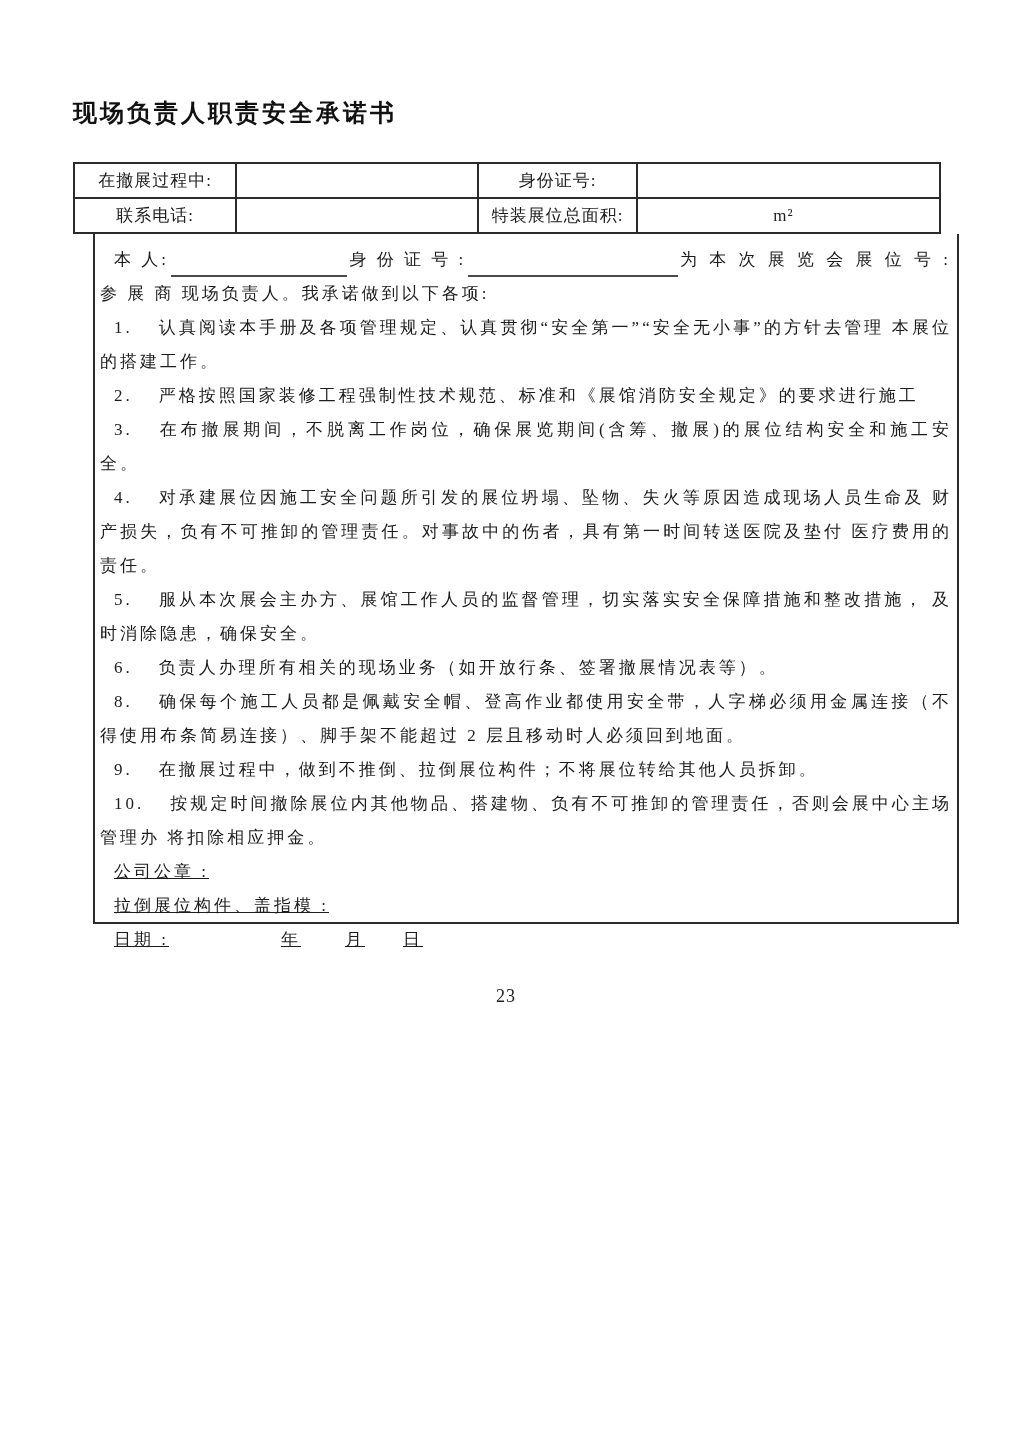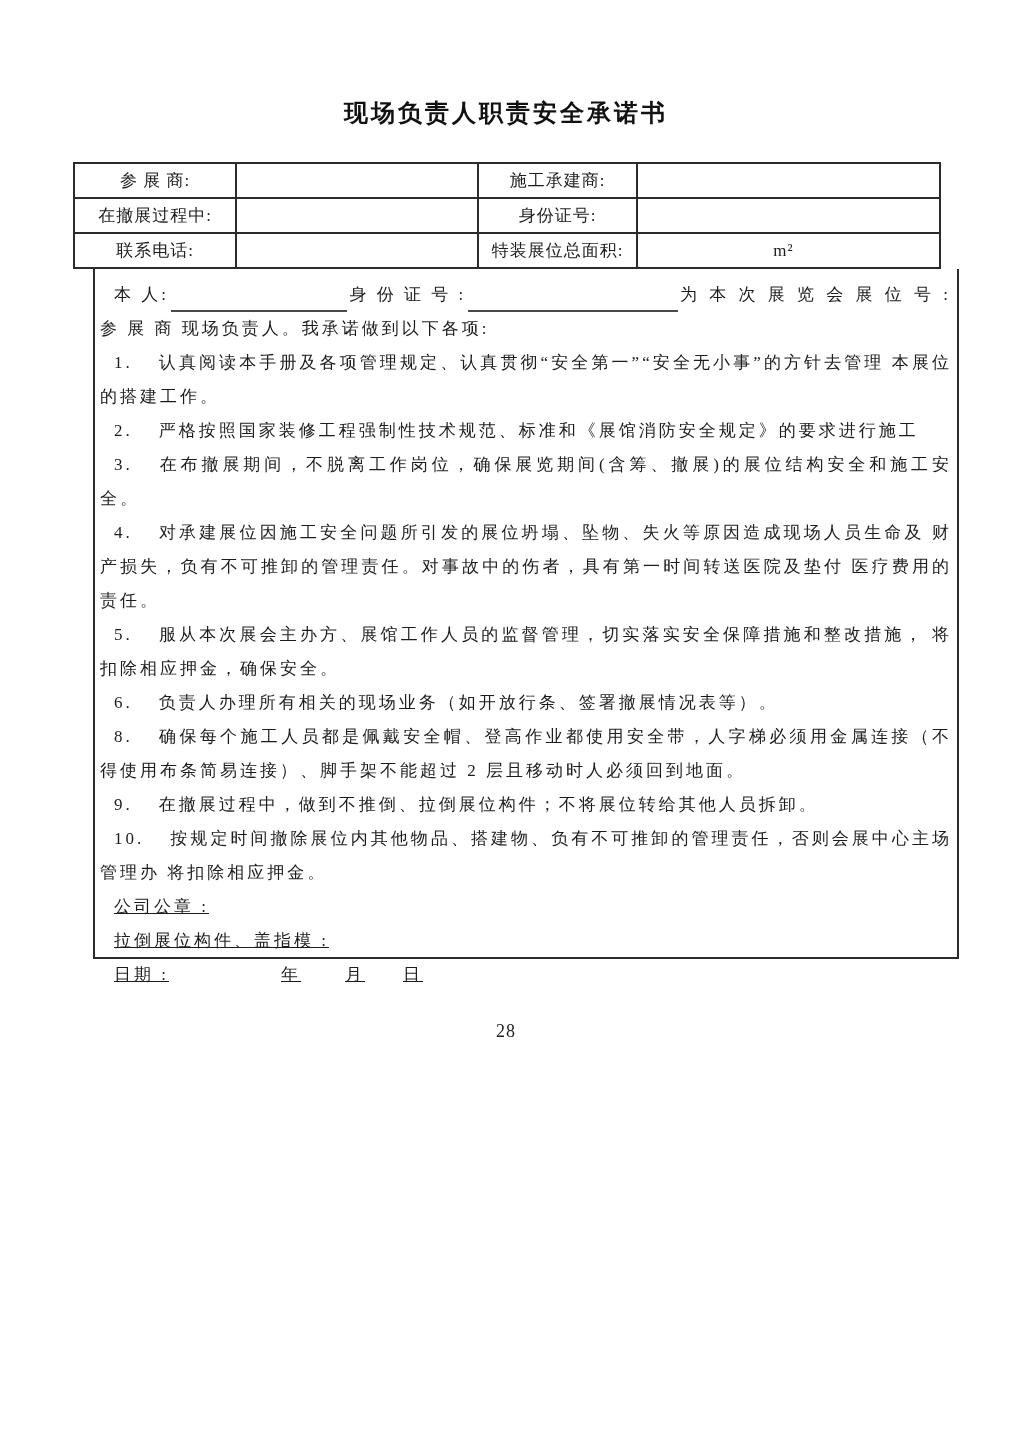--- a/index.html
+++ b/index.html
@@ -10,21 +10,21 @@
     height: 1448px;
     background: #ffffff;
     font-family: "Liberation Serif", "DejaVu Serif", serif;
     color: #1c1c1c;
     overflow: hidden;
   }
   .doc-title {
     padding-top: 97px;
     width: 866px;
     margin-left: 73px;
-    text-align: center;
+    text-align: left;
     font-size: 24px;
     font-weight: bold;
     letter-spacing: 3px;
     color: #111;
   }
   .content {
     width: 866px;
     margin-left: 73px;
     margin-top: 33px;
     font-size: 17px;
@@ -120,26 +120,20 @@
 
     <table class="info-table">
       <colgroup>
         <col style="width:162px">
           <col style="width:242px">
           <col style="width:159px">
           <col style="width:303px">
       </colgroup>
       <tbody>
         <tr>
-          <td>参 展 商:</td>
-          <td></td>
-          <td>施工承建商:</td>
-          <td></td>
-        </tr>
-        <tr>
           <td>在撤展过程中:</td>
           <td></td>
           <td>身份证号:</td>
           <td></td>
         </tr>
         <tr>
           <td>联系电话:</td>
           <td></td>
           <td>特装展位总面积:</td>
           <td class="unit-cell">m²</td>
@@ -156,31 +150,31 @@
         <span class="fill-line u2"></span>
         <span class="intro-suffix">为 本 次 展 览 会 展 位 号 :</span>
       </div>
 
       <p>参 展 商 现场负责人。我承诺做到以下各项:</p>
 
       <p class="item"><span class="num">1.</span><span class="txt">认真阅读本手册及各项管理规定、认真贯彻“安全第一”“安全无小事”的方针去管理 本展位的搭建工作。</span></p>
       <p class="item"><span class="num">2.</span><span class="txt">严格按照国家装修工程强制性技术规范、标准和《展馆消防安全规定》的要求进行施工</span></p>
       <p class="item"><span class="num">3.</span><span class="txt">在布撤展期间，不脱离工作岗位，确保展览期间(含筹、撤展)的展位结构安全和施工安全。</span></p>
       <p class="item"><span class="num">4.</span><span class="txt">对承建展位因施工安全问题所引发的展位坍塌、坠物、失火等原因造成现场人员生命及 财产损失，负有不可推卸的管理责任。对事故中的伤者，具有第一时间转送医院及垫付 医疗费用的责任。</span></p>
-      <p class="item"><span class="num">5.</span><span class="txt">服从本次展会主办方、展馆工作人员的监督管理，切实落实安全保障措施和整改措施， 将扣除相应押金，确保安全。</span></p>
+      <p class="item"><span class="num">5.</span><span class="txt">服从本次展会主办方、展馆工作人员的监督管理，切实落实安全保障措施和整改措施， 及时消除隐患，确保安全。</span></p>
       <p class="item"><span class="num">6.</span><span class="txt">负责人办理所有相关的现场业务（如开放行条、签署撤展情况表等）。</span></p>
       <p class="item"><span class="num">8.</span><span class="txt">确保每个施工人员都是佩戴安全帽、登高作业都使用安全带，人字梯必须用金属连接（不 得使用布条简易连接）、脚手架不能超过 2 层且移动时人必须回到地面。</span></p>
       <p class="item"><span class="num">9.</span><span class="txt">在撤展过程中，做到不推倒、拉倒展位构件；不将展位转给其他人员拆卸。</span></p>
       <p class="item"><span class="num">10.</span><span class="txt">按规定时间撤除展位内其他物品、搭建物、负有不可推卸的管理责任，否则会展中心主场管理办 将扣除相应押金。</span></p>
 
       <p class="sig">公司公章 :</p>
       <p class="sig">拉倒展位构件、盖指模 :</p>
       <p class="sig date-line">
         <span>日期 :</span><span class="y">年</span><span class="m">月</span><span class="d">日</span>
       </p>
     </div>
 
 
   </div>
 
-  <div class="page-number">28</div>
+  <div class="page-number">23</div>
 
 </div>
 
 </body></html>

